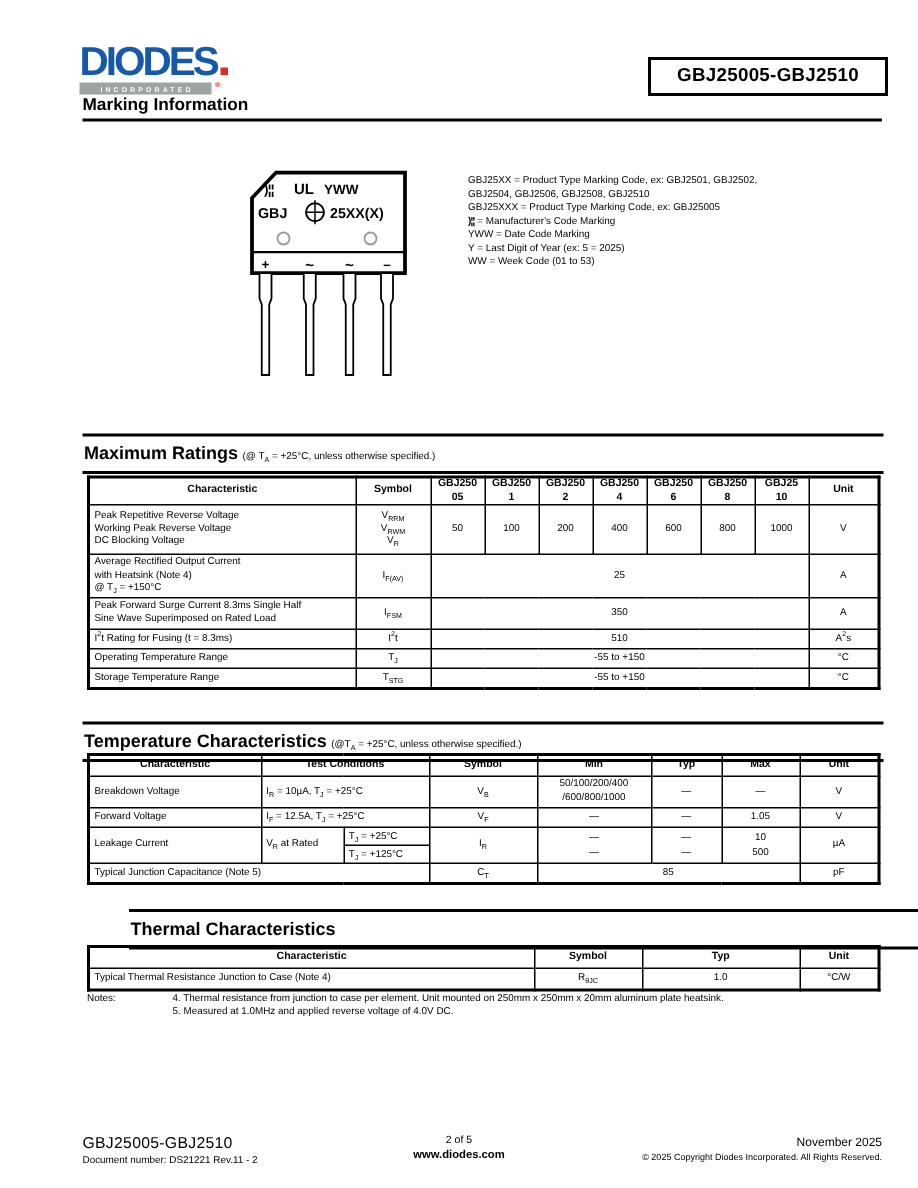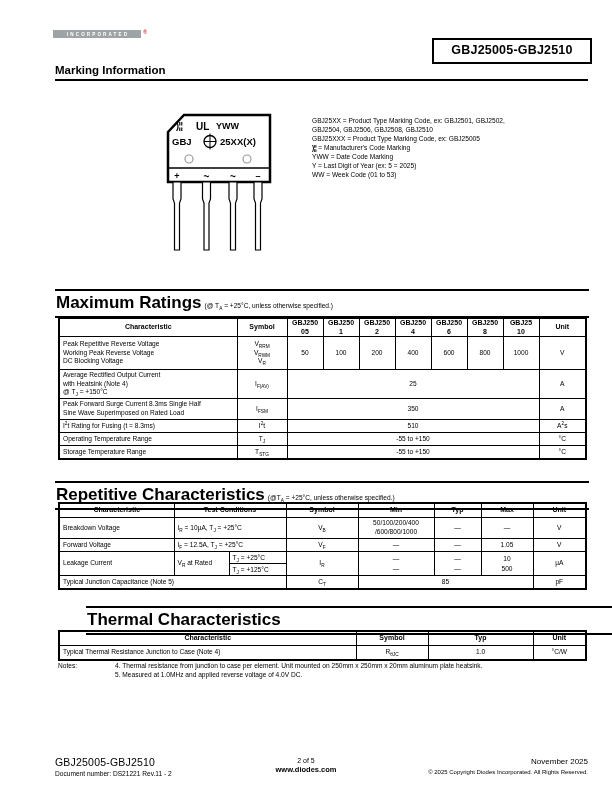--- a/index.html
+++ b/index.html
@@ -10,21 +10,21 @@
   .logo{position:absolute;left:53px;top:29px;width:120px;}
   .logo-word{font-weight:bold;font-size:27px;line-height:25px;letter-spacing:-2px;color:#1659A8;font-style:normal;}
   .logo-dot{display:inline-block;width:5px;height:5px;background:#E02B20;margin-left:2px;}
   .logo-bar{margin-top:1px;width:86px;background:#9EA3A6;color:#ffffff;font-size:4.6px;font-weight:bold;letter-spacing:2.1px;text-align:center;padding:1.5px 0 1px 2px;position:relative;}
   .logo-reg{position:absolute;right:-6px;top:-1px;color:#E02B20;font-size:5px;letter-spacing:0;}
   .part-box{position:absolute;left:432px;top:38px;width:156px;height:22px;border:2px solid #000;font-weight:bold;font-size:12.5px;text-align:center;line-height:21px;letter-spacing:0.2px;}
 
   
   .sec1{position:absolute;left:55px;width:533px;border-bottom:2.5px solid #000;padding-bottom:3px;font-weight:bold;font-size:11.5px;}
   .sec2{position:absolute;left:55px;width:533px;border-top:2px solid #000;border-bottom:2.5px solid #000;padding:2px 0 3px 1px;}
-  .sec2 .t{font-weight:bold;font-size:17px;}
+  .sec2 .t{font-weight:bold;font-size:12px;}
   .sec2 .s{font-size:6.6px;margin-left:3px;}
 
   
   .pkg-wrap{position:absolute;left:158px;top:102px;width:152px;height:150px;}
   .legend{position:absolute;left:312px;top:116px;width:285px;font-size:6.6px;line-height:9px;}
   .legend .g{font-weight:bold;letter-spacing:-0.5px;}
 
   
   .tblwrap{position:absolute;left:58px;}
   table{border-collapse:collapse;table-layout:fixed;width:527px;}
@@ -62,20 +62,21 @@
   .footer-right .r2{font-size:6px;margin-top:3px;}
 
   svg text{font-family:"Liberation Sans",sans-serif;}
 </style>
 </head>
 <body>
 
 <div class="page">
 
   <div class="logo">
+    <div class="logo-word"><span>DIODES</span><span class="logo-dot"></span></div>
     <div class="logo-bar"><span>INCORPORATED</span><span class="logo-reg">®</span></div>
   </div>
   <div class="part-box">GBJ25005-GBJ2510</div>
 
   <div class="sec1" style="top:64px;">Marking Information</div>
 
   <div class="pkg-wrap">
     <svg width="152" height="150" viewBox="0 0 152 150">
 
       <polygon points="10,30 26,13 112,13 112,80 10,80" fill="#fff" stroke="#000" stroke-width="2.5"></polygon>
@@ -228,21 +229,21 @@
           <td class="left">Storage Temperature Range</td>
           <td><span>T</span><sub>STG</sub></td>
           <td colspan="7">-55 to +150</td>
           <td>°C</td>
         </tr>
       </tbody>
     </table>
   </div>
 
   <div class="sec2" style="top:481px;">
-    <span class="t">Repetitive Characteristics</span><span class="s"><span>(@T</span><sub>A</sub><span> = +25°C, unless otherwise specified.)</span></span>
+    <span class="t">Temperature Characteristics</span><span class="s"><span>(@T</span><sub>A</sub><span> = +25°C, unless otherwise specified.)</span></span>
   </div>
 
   <div class="tblwrap" style="top:502px;">
     <table class="dtable">
       <colgroup>
         <col style="width:115px">
           <col style="width:55px">
           <col style="width:57px">
           <col style="width:72px">
           <col style="width:76px">

